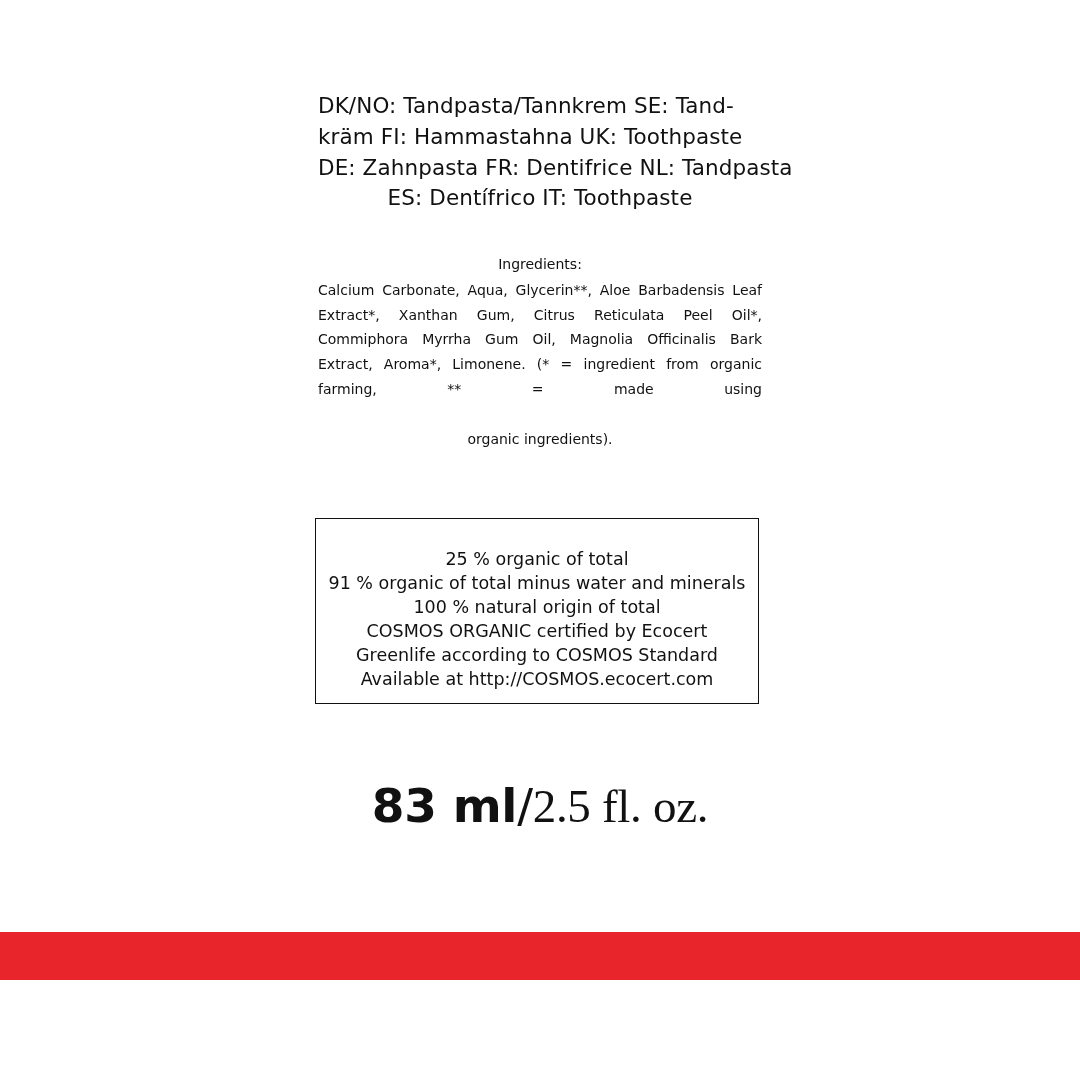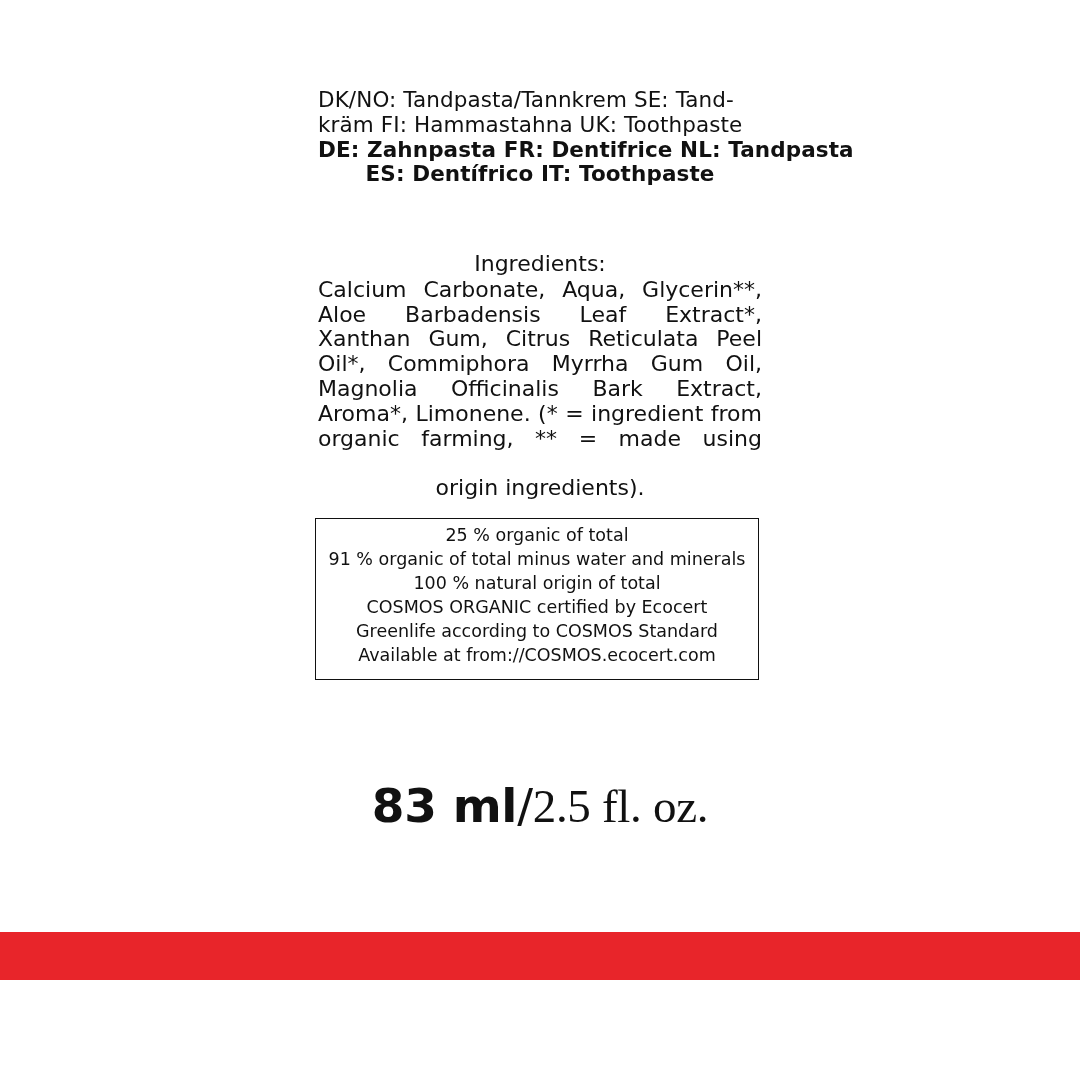--- a/index.html
+++ b/index.html
@@ -26,36 +26,36 @@
     position: absolute;
     left: 318px;
     top: 88px;
     width: 444px;
     font-size: 21.5px;
     line-height: 24.8px;
     letter-spacing: 0.1px;
   }
   .names-line {
     white-space: pre;
+    margin-top: 6px;
   }
   .names-line.justified {
     text-align: justify;
   }
   .names-line.center {
     text-align: center;
-    font-weight: bold;
   }
 
   
   .ingredients-block {
     position: absolute;
     left: 318px;
     top: 252px;
     width: 444px;
-    font-size: 22px;
+    font-size: 14px;
     line-height: 24.8px;
   }
   .ingredients-heading {
     text-align: center;
     margin-bottom: 1px;
   }
   .ingredients-body {
     text-align: justify;
     text-justify: inter-word;
     hyphens: none;
@@ -70,21 +70,21 @@
   }
 
   
   .cert-box {
     position: absolute;
     left: 315px;
     top: 518px;
     width: 444px;
     border: 1.6px solid #111111;
     box-sizing: border-box;
-    padding: 4px 8px 12px 8px;
+    padding: 28px 8px 12px 8px;
     text-align: center;
     font-size: 17.5px;
     line-height: 24px;
   }
   .cert-line {
     white-space: nowrap;
   }
 
   
   .volume {
@@ -126,30 +126,30 @@
   <div class="names-block">
     <div class="names-line justified">DK/NO: Tandpasta/Tannkrem SE: Tand-</div>
     <div class="names-line justified">kräm FI: Hammastahna UK: Toothpaste</div>
     <div class="names-line center">DE: Zahnpasta FR: Dentifrice NL: Tandpasta</div>
     <div class="names-line center">ES: Dentífrico IT: Toothpaste</div>
   </div>
 
   <div class="ingredients-block">
     <div class="ingredients-heading">Ingredients:</div>
     <div class="ingredients-body">Calcium Carbonate, Aqua, Glycerin**, Aloe Barbadensis Leaf Extract*, Xanthan Gum, Citrus Reticulata Peel Oil*, Commiphora Myrrha Gum Oil, Magnolia Officinalis Bark Extract, Aroma*, Limonene. (* = ingredient from organic farming, ** = made using</div>
-    <div class="ingredients-last">origin ingredients).</div>
+    <div class="ingredients-last">organic ingredients).</div>
   </div>
 
   <div class="cert-box">
     <div class="cert-line">25 % organic of total</div>
     <div class="cert-line">91 % organic of total minus water and minerals</div>
     <div class="cert-line">100 % natural origin of total</div>
     <div class="cert-line">COSMOS ORGANIC certified by Ecocert</div>
     <div class="cert-line">Greenlife according to COSMOS Standard</div>
-    <div class="cert-line">Available at from://COSMOS.ecocert.com</div>
+    <div class="cert-line">Available at http://COSMOS.ecocert.com</div>
   </div>
 
   <div class="volume">
     <span class="metric">83 ml</span><span class="sep">/</span><span class="imperial">2.5 fl. oz.</span>
   </div>
 
   <div class="red-bar"></div>
 
 </div>
 

